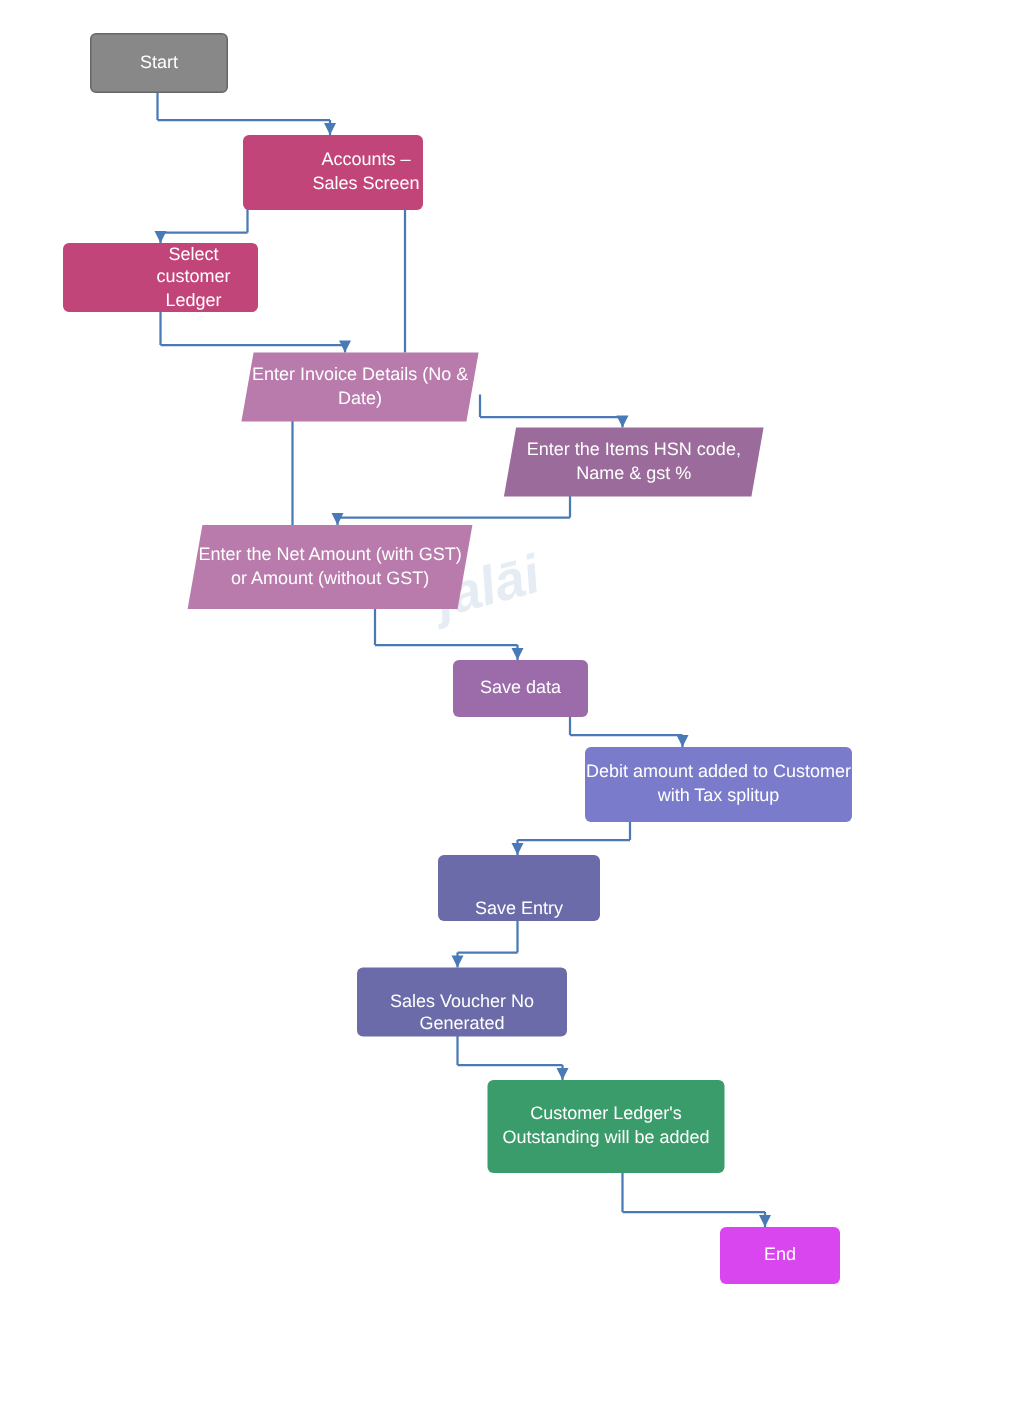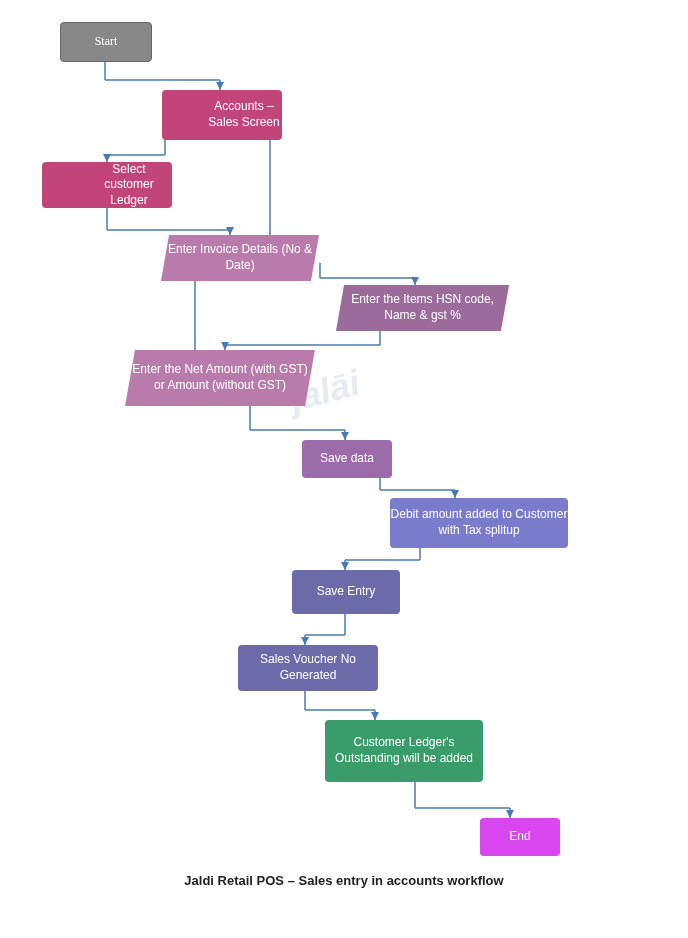--- a/index.html
+++ b/index.html
@@ -27,21 +27,20 @@
       font-size: 12px;
       font-weight: 500;
       line-height: 1.3;
     }
 
     .node-start-end {
       background: #888888;
       color: #ffffff;
       border-radius: 4px;
       border: 1px solid #666;
-      font-family: Liberation Serif, serif;
     }
 
     .node-pink {
       background: #c2457a;
       color: #ffffff;
       border-radius: 4px;
     }
 
     .node-purple-light {
       background: #b87bac;
@@ -62,20 +61,21 @@
     }
     .node-mauve span {
       transform: skewX(10deg);
       display: block;
     }
 
     .node-blue-purple {
       background: #6b6baa;
       color: #ffffff;
       border-radius: 4px;
+      align-items: flex-end;
     }
 
     .node-teal {
       background: #3a9b6b;
       color: #ffffff;
       border-radius: 4px;
     }
 
     .node-grey-end {
       background: #d946ef;
@@ -244,15 +244,14 @@
   </div>
 
   <div class="flow-node node-teal" style="left:325px; top:720px; width:158px; height:62px;">
     <span>Customer Ledger's Outstanding will be added</span>
   </div>
 
   <div class="flow-node node-grey-end" style="left:480px; top:818px; width:80px; height:38px;">
     <span>End</span>
   </div>
 
-  <div class="caption">Jaldi Retail POS – Sales entry in accounts workflow</div>
 
 </div>
 
 </body></html>

